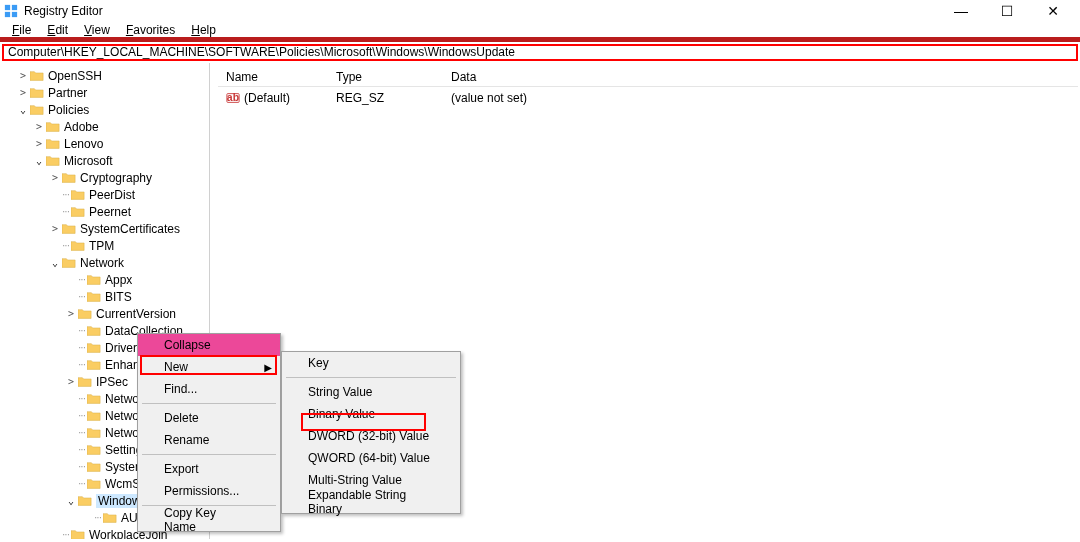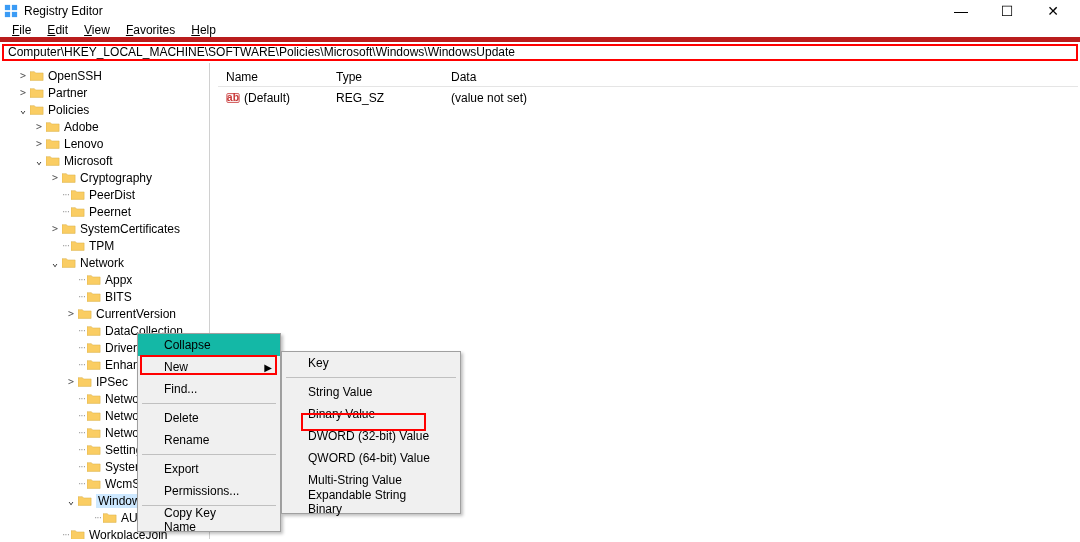--- a/index.html
+++ b/index.html
@@ -34,21 +34,21 @@
   .list-header { display: flex; height: 20px; align-items: center; border-bottom: 1px solid #e5e5e5; }
   .col { padding: 0 8px; }
   .col-name { width: 110px; }
   .col-type { width: 115px; }
   .col-data { flex: 1; }
   .list-row { display: flex; height: 18px; align-items: flex-end; }
   .val-icon { width: 14px; height: 14px; margin-right: 4px; }
   
   .ctx-menu { position: absolute; background: #f0f0f0; border: 1px solid #a0a0a0; box-shadow: 2px 2px 3px rgba(0,0,0,0.25); z-index: 50; }
   .ctx-item { height: 22px; display: flex; align-items: center; padding: 0 30px 0 26px; position: relative; }
-  .ctx-item.hl { background: #14b8a6; text-align: right; }
+  .ctx-item.hl { background: #ec4899; text-align: right; }
   .ctx-sep { height: 1px; background: #c0c0c0; margin: 3px 4px; }
   .ctx-arrow { position: absolute; right: 8px; font-size: 10px; }
   .red-box { border: 2px solid #ff0000; position: absolute; pointer-events: none; z-index: 60; }
 </style>
 </head>
 <body>
 
 <div class="titlebar">
   <svg class="app-icon" viewBox="0 0 16 16">
     <rect x="1" y="1" width="6" height="6" fill="#3a9bf5"></rect>

